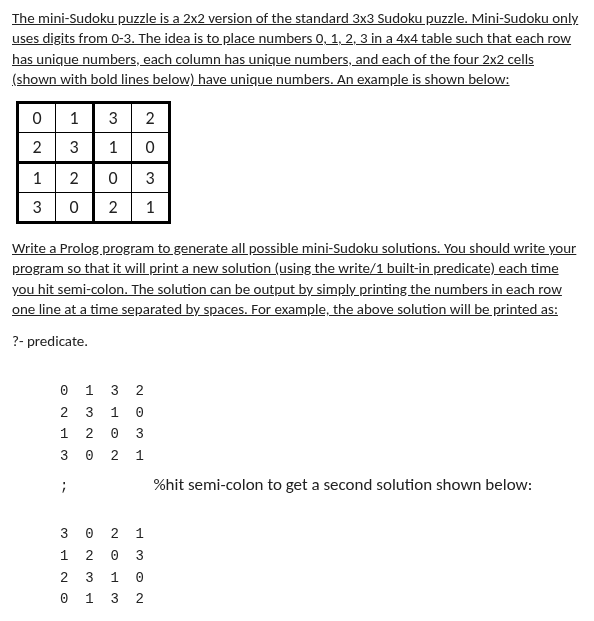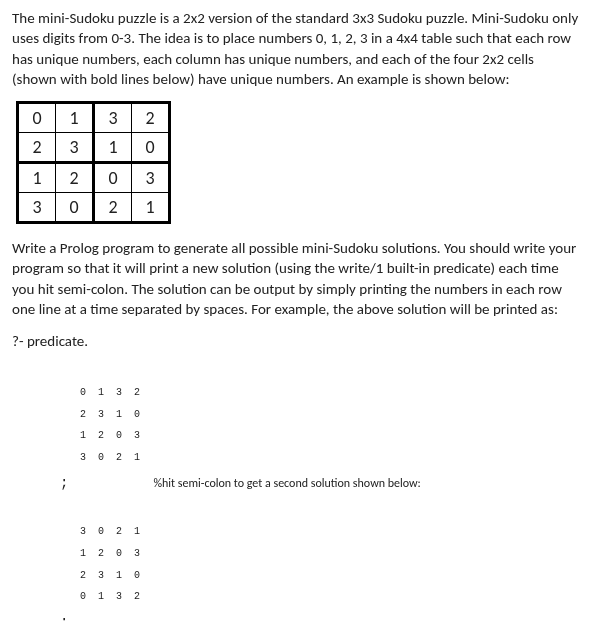--- a/index.html
+++ b/index.html
@@ -9,20 +9,21 @@
       font-family: Calibri, Arial, sans-serif;
       font-size: 15px;
       color: #222;
       margin: 0;
       padding: 8px 12px;
       width: 594px;
       line-height: 1.35;
     }
     .paragraph {
       margin-bottom: 12px;
+      text-decoration: underline;
     }
     .sudoku-table {
       border-collapse: collapse;
       margin: 8px 0 14px 4px;
     }
     .sudoku-table td {
       width: 38px;
       height: 30px;
       text-align: center;
       vertical-align: middle;
@@ -40,32 +41,31 @@
       font-family: Consolas, 'Courier New', monospace;
       font-size: 14px;
       white-space: pre;
       margin-left: 48px;
       line-height: 1.55;
       margin-top: 6px;
       margin-bottom: 6px;
     }
     .code-row {
       font-family: Consolas, 'Courier New', monospace;
-      font-size: 10px;
-      margin-left: 20px;
+      font-size: 14px;
     }
     .comment-line {
       margin-left: 48px;
       font-family: Consolas, 'Courier New', monospace;
       font-size: 14px;
       white-space: pre;
     }
     .comment-text {
       font-family: Calibri, Arial, sans-serif;
-      font-size: 12px;
+      font-size: 17px;
       margin-left: 85px;
     }
   </style>
 </head>
 <body>
 
 <div class="paragraph">The mini-Sudoku puzzle is a 2x2 version of the standard 3x3 Sudoku puzzle. Mini-Sudoku only uses digits from 0-3. The idea is to place numbers 0, 1, 2, 3 in a 4x4 table such that each row has unique numbers, each column has unique numbers, and each of the four 2x2 cells (shown with bold lines below) have unique numbers. An example is shown below:</div>
 
 <table class="sudoku-table">
   <tbody>

